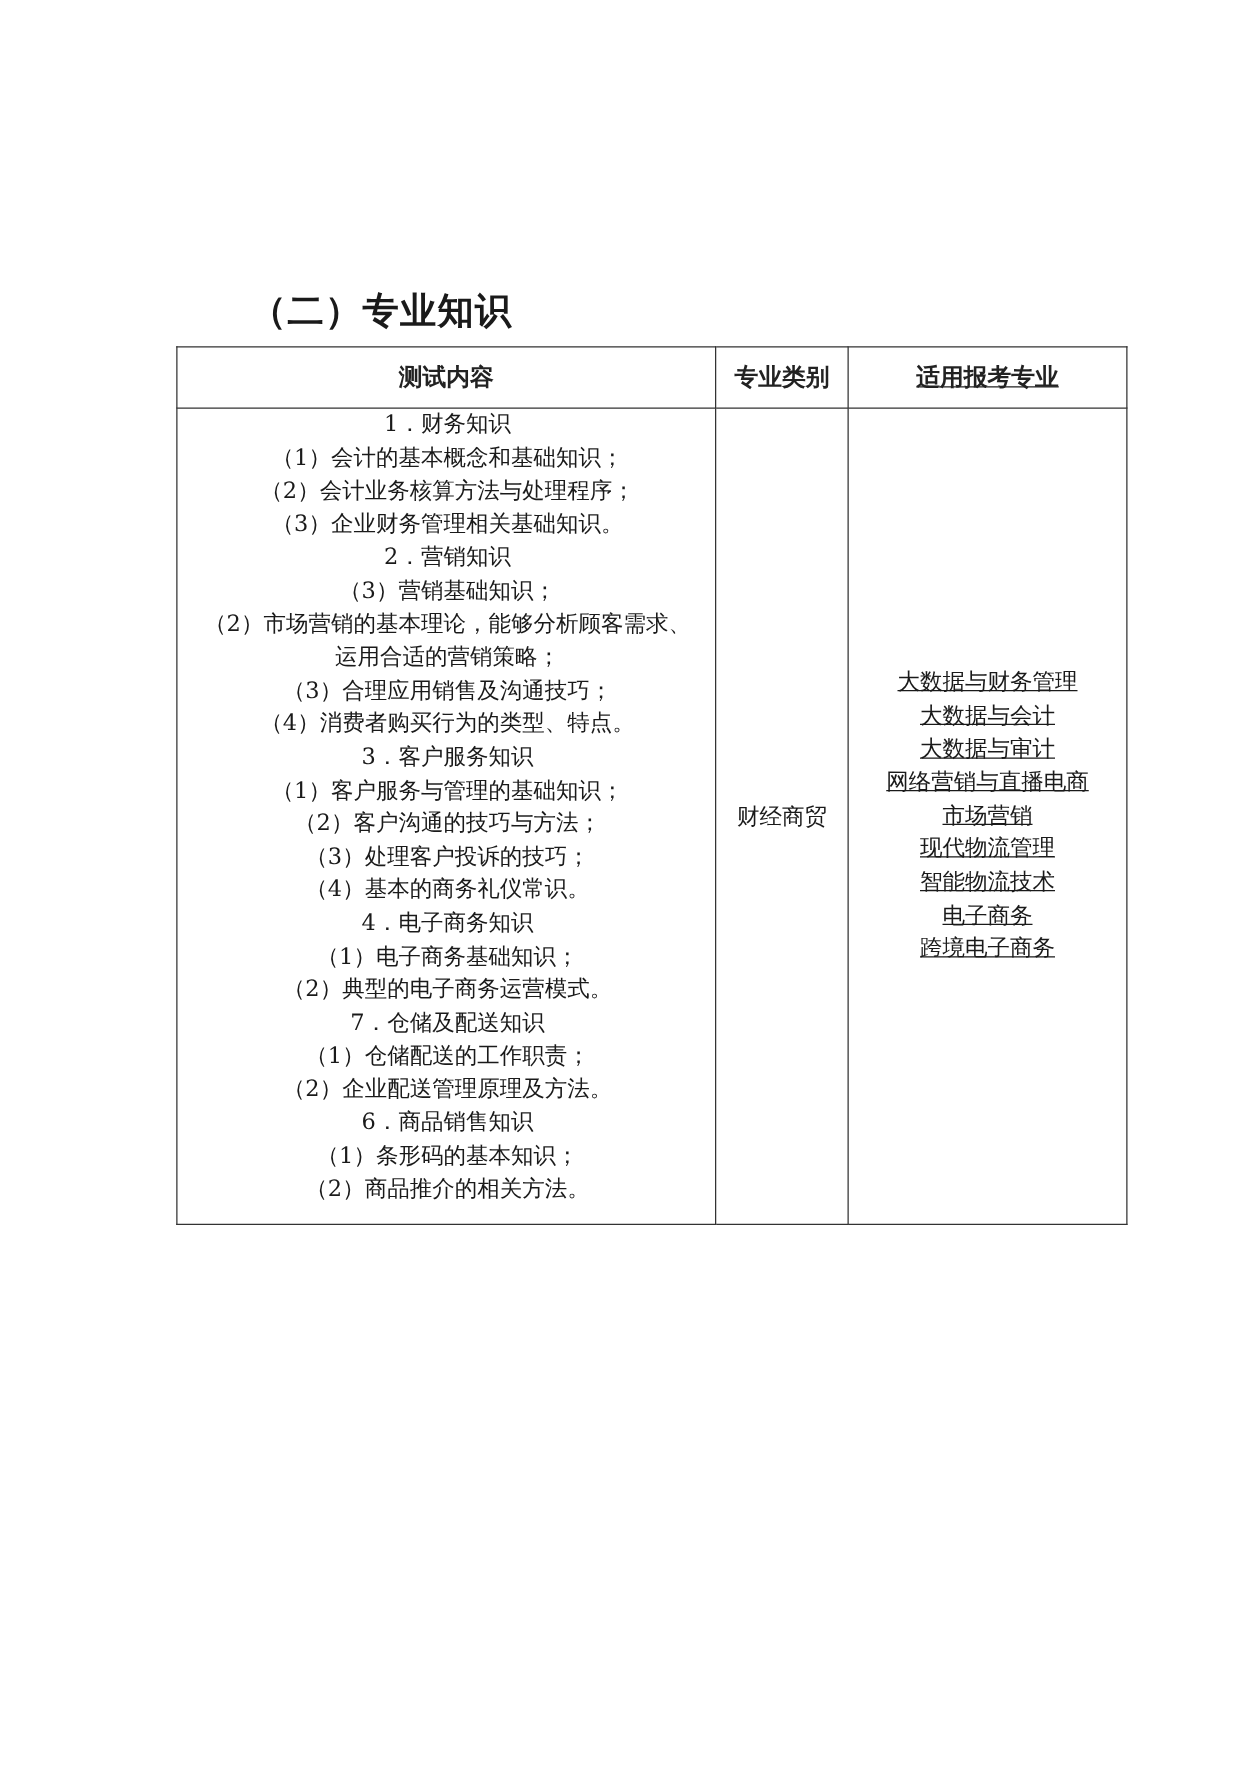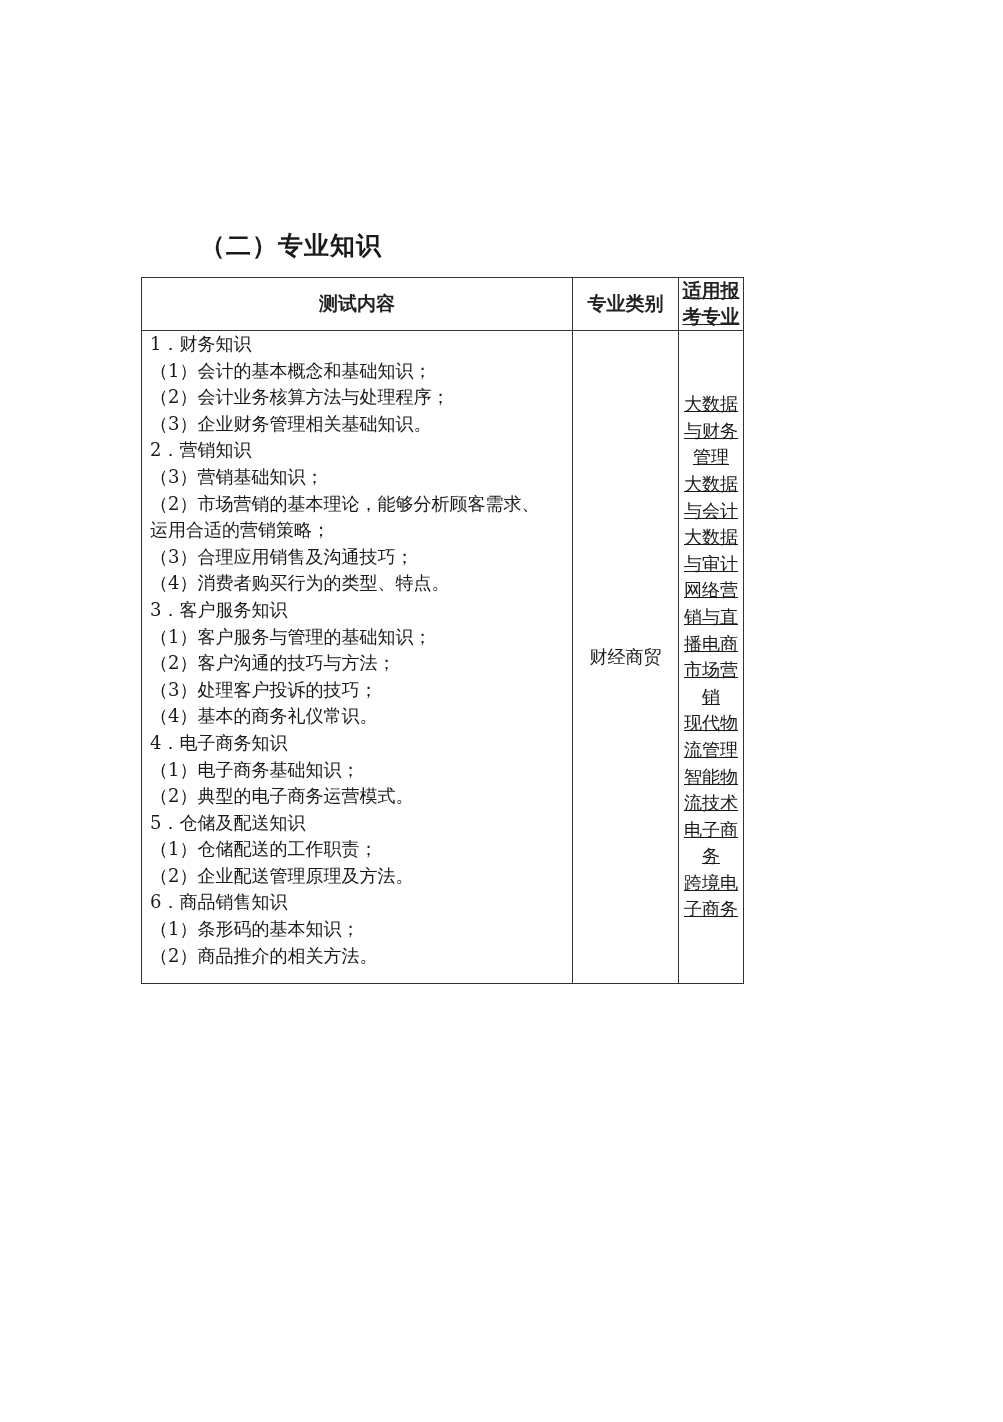--- a/index.html
+++ b/index.html
@@ -8,26 +8,26 @@
       font-family: "DejaVu Serif", "Liberation Serif", serif;
       color: #1a1a1a;
     }
     .para {
       position: absolute; left: 152px; width: 720px;
       font-size: 21px; line-height: 53px; letter-spacing: 2px;
     }
     .para .indent { display: inline-block; width: 40px; }
     .heading {
       position: absolute; left: 200px; top: 229px;
-      font-size: 25px; font-weight: bold; letter-spacing: 1px;
+      font-size: 29px; font-weight: bold; letter-spacing: 1px;
       font-family: "DejaVu Sans", "Liberation Sans", sans-serif;
     }
     table.kt {
       position: absolute; left: 141px; top: 277px;
-      border-collapse: collapse; width: 603px;
+      border-collapse: collapse; width: 761px;
       font-size: 18px;
     }
     table.kt td, table.kt th {
       border: 1.5px solid #333; padding: 0; vertical-align: middle;
     }
     table.kt th {
       height: 48px; font-weight: bold; font-size: 19px;
       font-family: "DejaVu Sans", "Liberation Sans", sans-serif;
       text-align: center; color: #222;
     }
@@ -54,41 +54,41 @@
 <table class="kt">
   <thead>
     <tr>
       <th class="c1">测试内容</th>
       <th class="c2">专业类别</th>
       <th class="c3">适用报考专业</th>
     </tr>
   </thead>
   <tbody>
     <tr class="row1">
-      <td class="c1" style="vertical-align:top;">
+      <td class="c1" style="vertical-align:top;text-align:center;">
         <div class="content" id="content-0">
             <span class="line">1．财务知识</span>
             <span class="line">（1）会计的基本概念和基础知识；</span>
             <span class="line">（2）会计业务核算方法与处理程序；</span>
             <span class="line">（3）企业财务管理相关基础知识。</span>
             <span class="line">2．营销知识</span>
             <span class="line">（3）营销基础知识；</span>
             <span class="line">（2）市场营销的基本理论，能够分析顾客需求、</span>
             <span class="line">运用合适的营销策略；</span>
             <span class="line">（3）合理应用销售及沟通技巧；</span>
             <span class="line">（4）消费者购买行为的类型、特点。</span>
             <span class="line">3．客户服务知识</span>
             <span class="line">（1）客户服务与管理的基础知识；</span>
             <span class="line">（2）客户沟通的技巧与方法；</span>
             <span class="line">（3）处理客户投诉的技巧；</span>
             <span class="line">（4）基本的商务礼仪常识。</span>
             <span class="line">4．电子商务知识</span>
             <span class="line">（1）电子商务基础知识；</span>
             <span class="line">（2）典型的电子商务运营模式。</span>
-            <span class="line">5．仓储及配送知识</span>
+            <span class="line">7．仓储及配送知识</span>
             <span class="line">（1）仓储配送的工作职责；</span>
             <span class="line">（2）企业配送管理原理及方法。</span>
             <span class="line">6．商品销售知识</span>
             <span class="line">（1）条形码的基本知识；</span>
             <span class="line">（2）商品推介的相关方法。</span>
           </div>
       </td>
       <td class="c2">财经商贸</td>
       <td class="c3">
         <div class="majors" id="majors-0">

